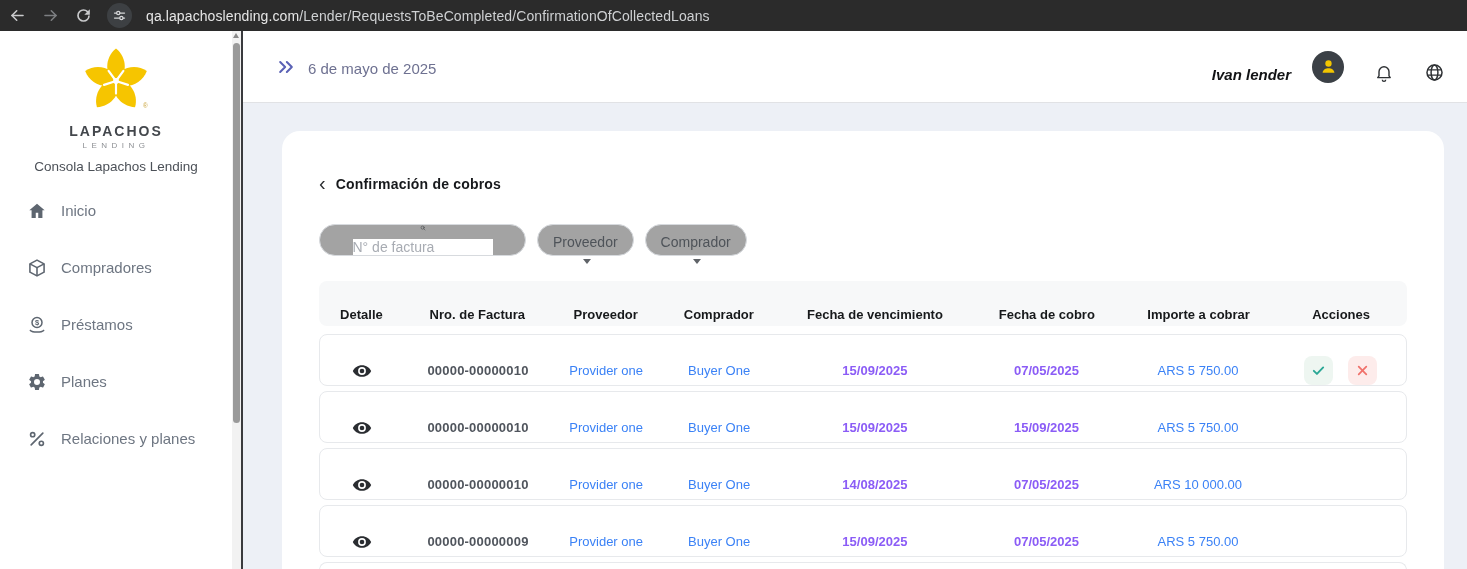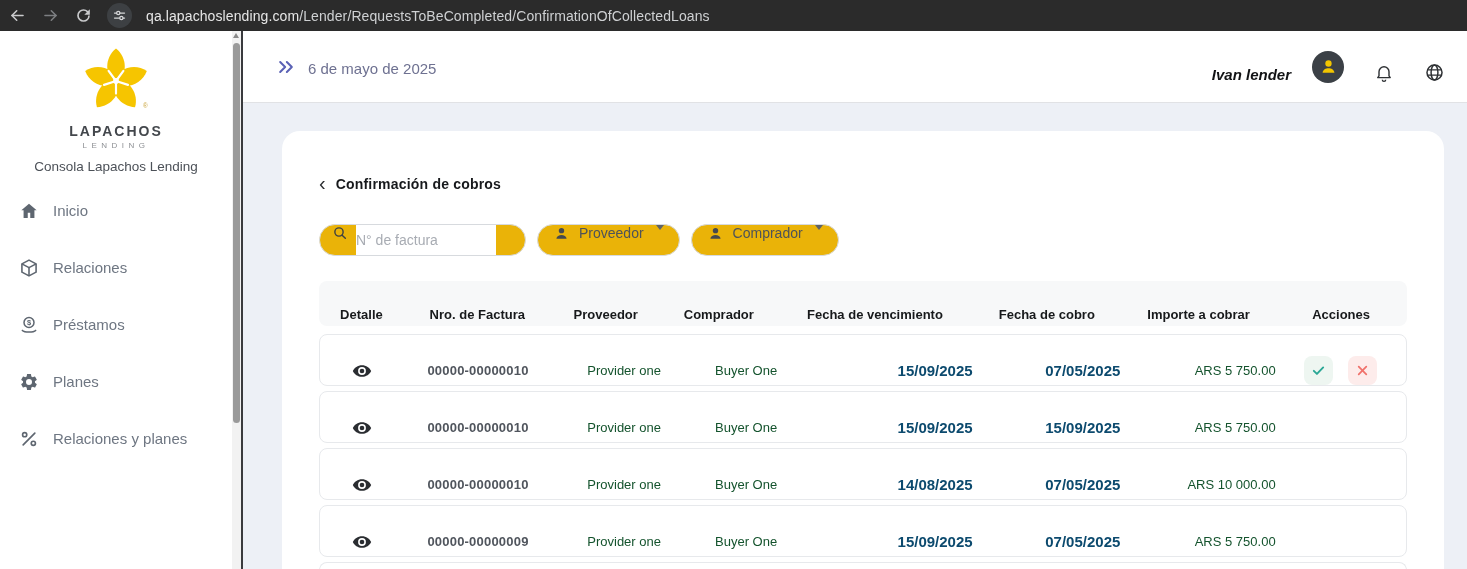--- a/index.html
+++ b/index.html
@@ -18,21 +18,21 @@
   
   .app { display:flex; height:538px; }
 
   
   .sidebar { width:232px; background:#fff; flex:none; }
   .logo-block { text-align:center; padding-top:14px; }
   .brand-name { font-size:14px; font-weight:700; letter-spacing:2px; color:#43474c; margin-top:2px; }
   .brand-sub { font-size:8px; letter-spacing:4.5px; color:#8d9094; margin-top:2px; }
   .console-label { font-size:13.5px; color:#4c5158; text-align:center; margin-top:9px; }
   .nav { margin-top:8px; }
-  .nav-item { height:57px; display:flex; align-items:center; padding-left:19px; gap:14px;
+  .nav-item { height:57px; display:flex; align-items:center; padding-left:27px; gap:14px;
     cursor:pointer; }
   .nav-item svg { width:20px; height:20px; flex:none; }
   .nav-label { font-size:15px; color:#6e7682; }
 
   
   .side-scrollbar { width:9px; background:#f2f2f2; position:relative; flex:none; }
   .side-scrollbar .arrow { position:absolute; top:2px; left:1px; width:0; height:0;
     border-left:3.5px solid transparent; border-right:3.5px solid transparent;
     border-bottom:5px solid #8a8a8a; }
   .side-scrollbar .thumb { position:absolute; top:12px; left:1px; width:7px; height:380px;
@@ -55,21 +55,21 @@
   .content { flex:1; background:#edf0f6; overflow:hidden; }
   .card { width:1162px; margin:28px 0 0 39px; background:#fff; border-radius:18px 18px 0 0;
     padding:42px 37px 0 37px; height:500px; }
   .title-row { display:flex; align-items:center; gap:10px; }
   .back-chevron { font-size:20px; color:#2a2c2f; cursor:pointer; line-height:1;
     padding-bottom:2px; }
   .page-title { font-size:14px; font-weight:700; color:#17191c; letter-spacing:.2px; }
 
   .filters { display:flex; gap:11px; margin-top:29px; }
   .pill { height:32px; border:1px solid #d7dade; border-radius:16px; display:flex;
-    background:#eab308; }
+    align-items:center; background:#a3a3a3;flex-direction:column; }
   .search-pill { width:207px; padding:0 12px; gap:8px; }
   .search-pill input { border:none; outline:none; font-size:14px; color:#3c4043; width:140px;
     font-family:"Liberation Sans", sans-serif; }
   .search-pill input::placeholder { color:#a8acb3; }
   .select-pill { padding:0 15px; gap:9px; cursor:pointer; }
   .select-label { font-size:14px; color:#4e5359; }
   .caret { width:0; height:0; border-left:4.5px solid transparent;
     border-right:4.5px solid transparent; border-top:5.5px solid #5f6368; margin-left:3px; }
 
   
@@ -77,22 +77,22 @@
     display:flex; align-items:center; }
   .thead .col { font-size:13px; font-weight:700; color:#17191b; }
   .trow { margin-top:5px; height:52px; border:1px solid #e7e9ec; border-radius:8px;
     display:flex; align-items:center; background:#fff; }
   .thead:first-child { margin-top:0; }
   .trow:first-of-type { margin-top:8px; }
   .col { text-align:center;margin-top:21px; }
   .col1{width:7.8%}.col2{width:13.5%}.col3{width:10.1%}.col4{width:10.7%}
   .col5{width:18%}.col6{width:13.6%}.col7{width:14.3%}.col8{width:11.9%}
   .cell-invoice { font-size:13px; font-weight:700; color:#50555d; letter-spacing:.2px; }
-  .cell-muted { font-size:13px; color:#14532d;text-align:right; }
-  .cell-date { font-size:15px; font-weight:700; color:#0c4a6e;text-align:right; }
+  .cell-muted { font-size:13px; color:#3b82f6; }
+  .cell-date { font-size:13px; font-weight:700; color:#8b5cf6; }
   .eye-btn { display:inline-flex; cursor:pointer; vertical-align:middle; }
   .actions-wrap { display:flex; justify-content:center; gap:15px; }
   .act-btn { width:29px; height:29px; border-radius:8px; border:none; display:flex;
     align-items:center; justify-content:center; cursor:pointer; }
   .act-approve { background:#eef6f1; }
   .act-reject { background:#fdeceb; }
   .partial-row { margin-top:5px; height:10px; border:1px solid #e7e9ec;
     border-radius:8px 8px 0 0; border-bottom:none; background:#fff; }
 </style>
 </head>
@@ -154,21 +154,21 @@
             <path d="M12 3.2 2.8 11h2.7v9.3h5V14h3v6.3h5V11h2.7z"></path>
           </svg>
         <span class="nav-label">Inicio</span>
       </div>
       <div class="nav-item">
         <svg viewBox="0 0 24 24" fill="none" stroke="#5e6670" stroke-width="1.9" stroke-linejoin="round">
             <path d="M12 2.5 20.5 7v10L12 21.5 3.5 17V7z"></path>
             <path d="M3.5 7 12 11.5 20.5 7"></path>
             <path d="M12 11.5V21.5"></path>
           </svg>
-        <span class="nav-label">Relaciones</span>
+        <span class="nav-label">Compradores</span>
       </div>
       <div class="nav-item">
         <svg viewBox="0 0 24 24" fill="none" stroke="#5e6670" stroke-width="1.8">
             <circle cx="12" cy="9" r="6"></circle>
             <text x="12" y="12.5" text-anchor="middle" font-size="9" stroke="none" fill="#5e6670" font-weight="bold">$</text>
             <path d="M4 18.5c2.6 2.6 13.4 2.6 16 0" stroke-linecap="round"></path>
           </svg>
         <span class="nav-label">Préstamos</span>
       </div>
       <div class="nav-item">

